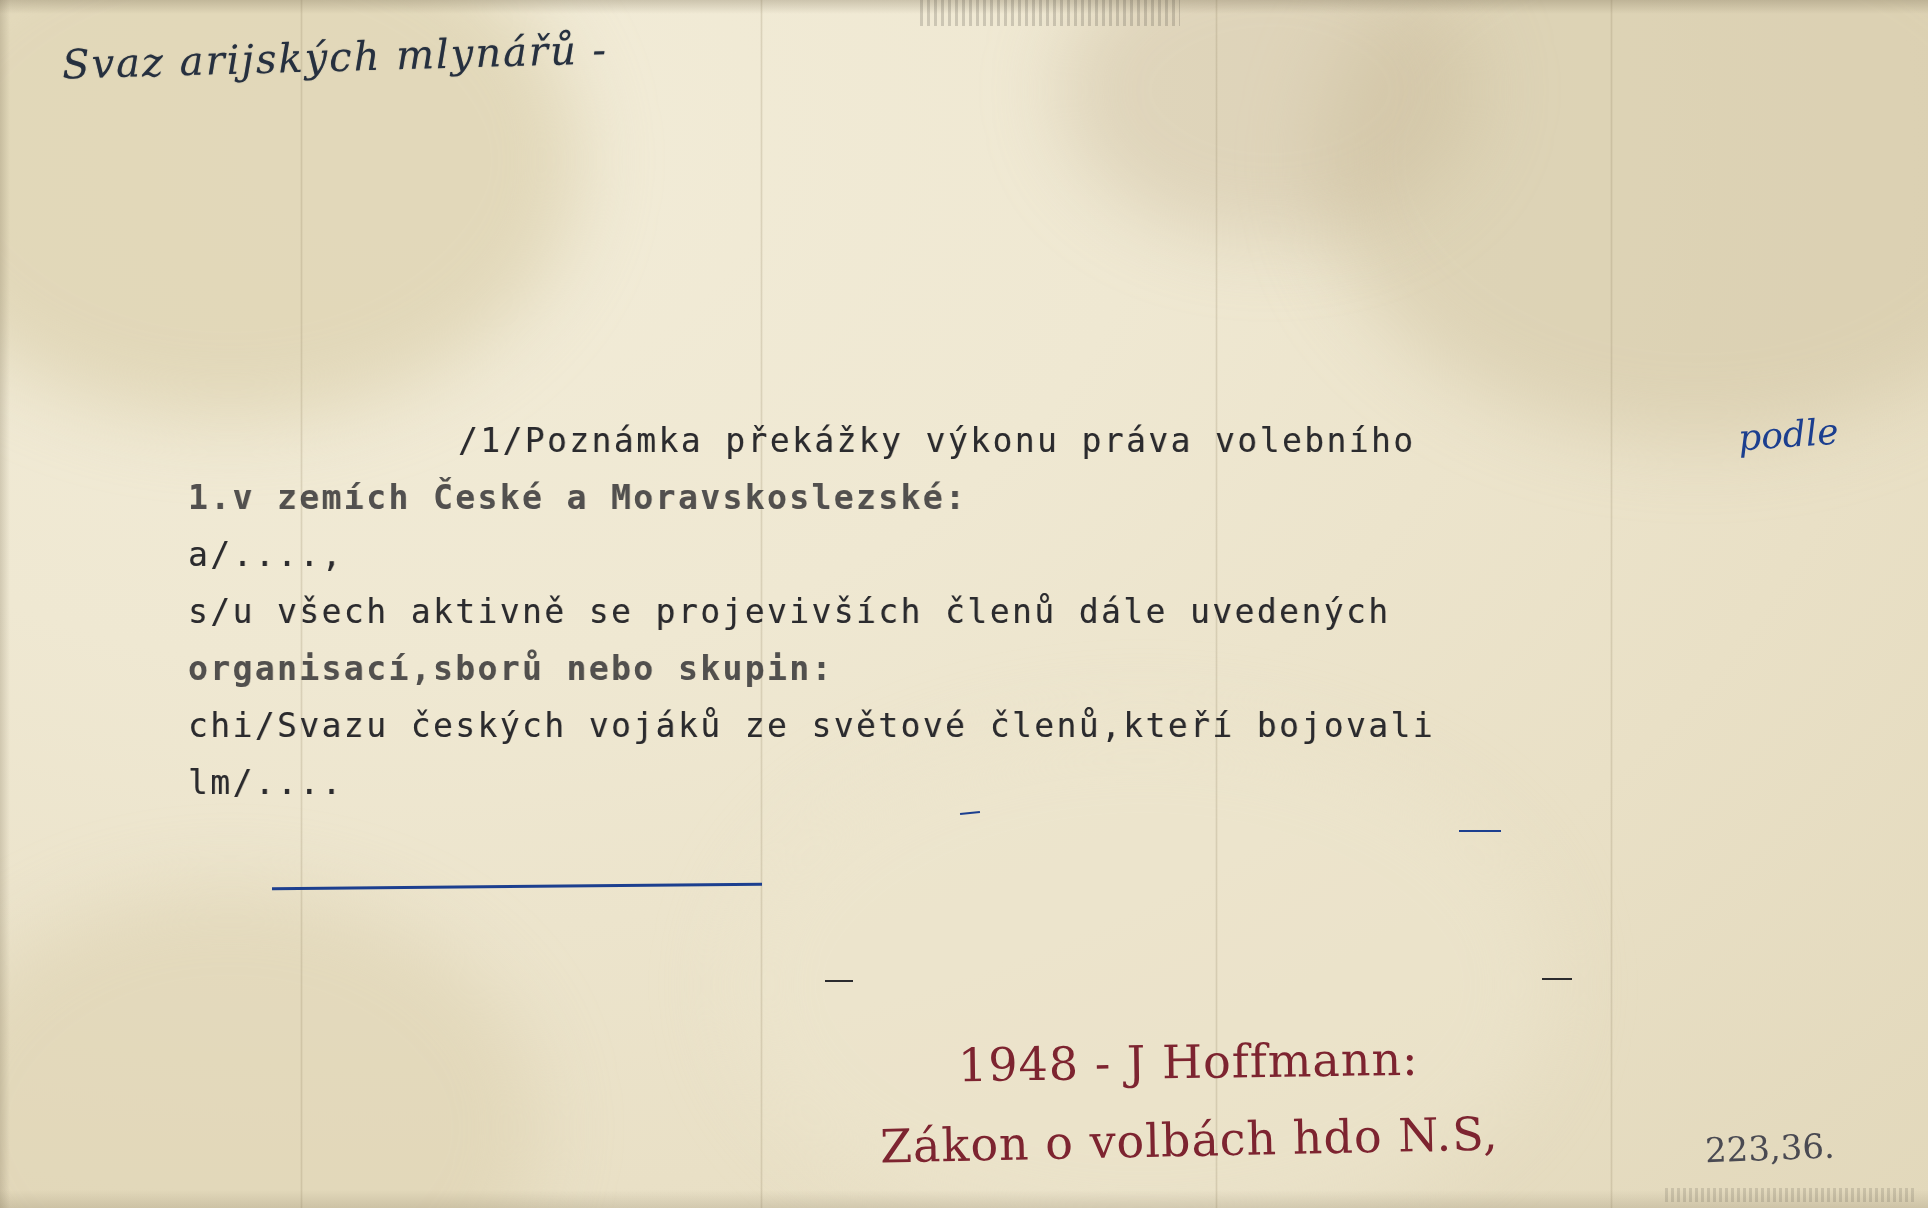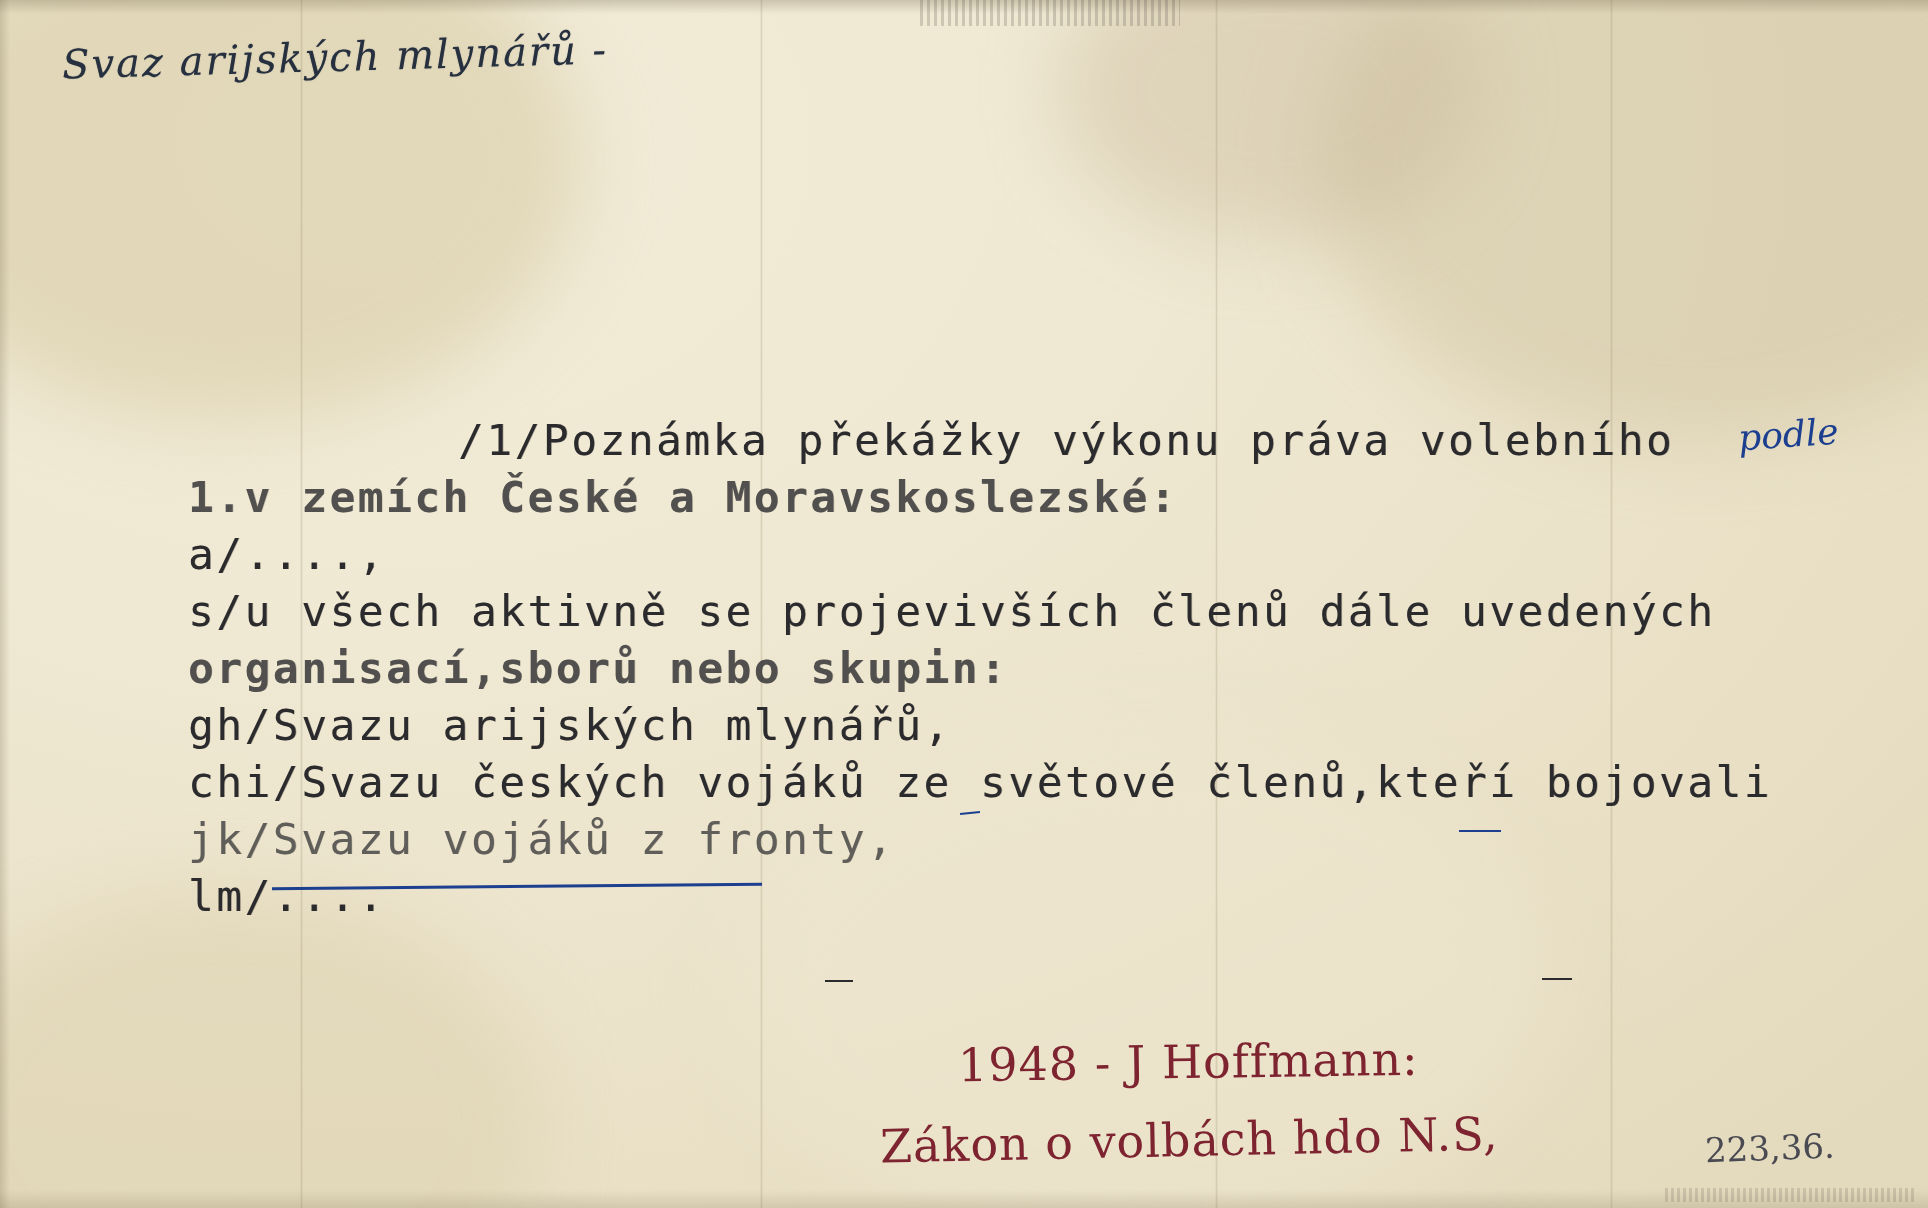--- a/index.html
+++ b/index.html
@@ -77,21 +77,21 @@
     text-shadow: 0 0 1px rgba(38,48,63,0.5);
   }
 
   
   .typed {
     position: absolute;
     left: 188px;
     top: 412px;
     width: 1660px;
     font-family: "DejaVu Sans Mono", monospace;
-    font-size: 43px;
+    font-size: 33px;
     line-height: 57px;
     color: #2b2b2e;
     letter-spacing: 2.4px;
     white-space: nowrap;
     text-shadow: 0.6px 0.4px 0 rgba(60,58,54,0.35);
   }
   .typed .line { position: relative; height: 57px; }
   .typed .line.indent { padding-left: 270px; }
   .typed .faded { opacity: 0.80; font-weight: bold; }
   .typed .faded2 { opacity: 0.72; }
@@ -228,23 +228,21 @@
   <div class="bottom-strip"></div>
 
   <div class="handwriting hw-title">Svaz arijských mlynářů -</div>
 
   <div class="typed">
     <div class="line indent">/1/Poznámka překážky výkonu práva volebního</div>
     <div class="line faded">1.v zemích České a Moravskoslezské:</div>
     <div class="line">a/....,</div>
     <div class="line">s/u všech aktivně se projevivších členů dále uvedených</div>
     <div class="line faded">organisací,sborů nebo skupin:</div>
-    <div class="line">gh/Svazu arijských mlynářů,</div>
     <div class="line">chi/Svazu českých vojáků ze světové členů,kteří bojovali</div>
-    <div class="line faded2">jk/Svazu vojáků z fronty,</div>
     <div class="line">lm/....</div>
   </div>
 
   <div class="ink-blue ink-podle">podle</div>
 
   <div class="ink-underline-1"></div>
   <div class="ink-underline-2"></div>
   <div class="ink-underline-3"></div>
   <div class="ink-underline-4"></div>
   <div class="ink-underline-5"></div>

